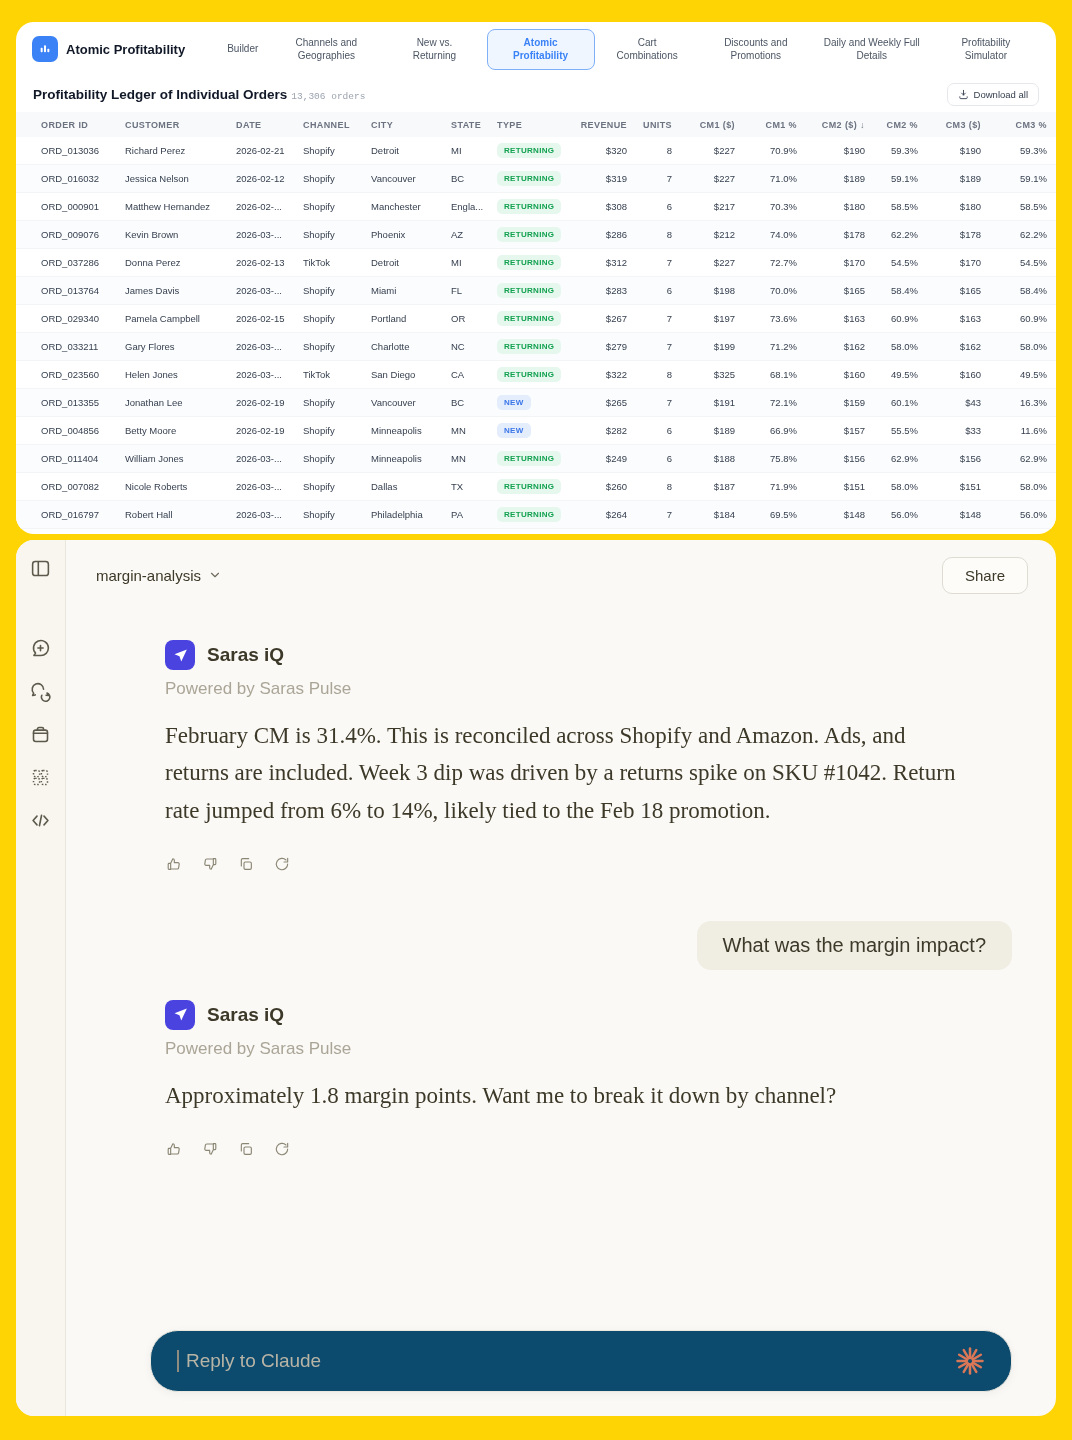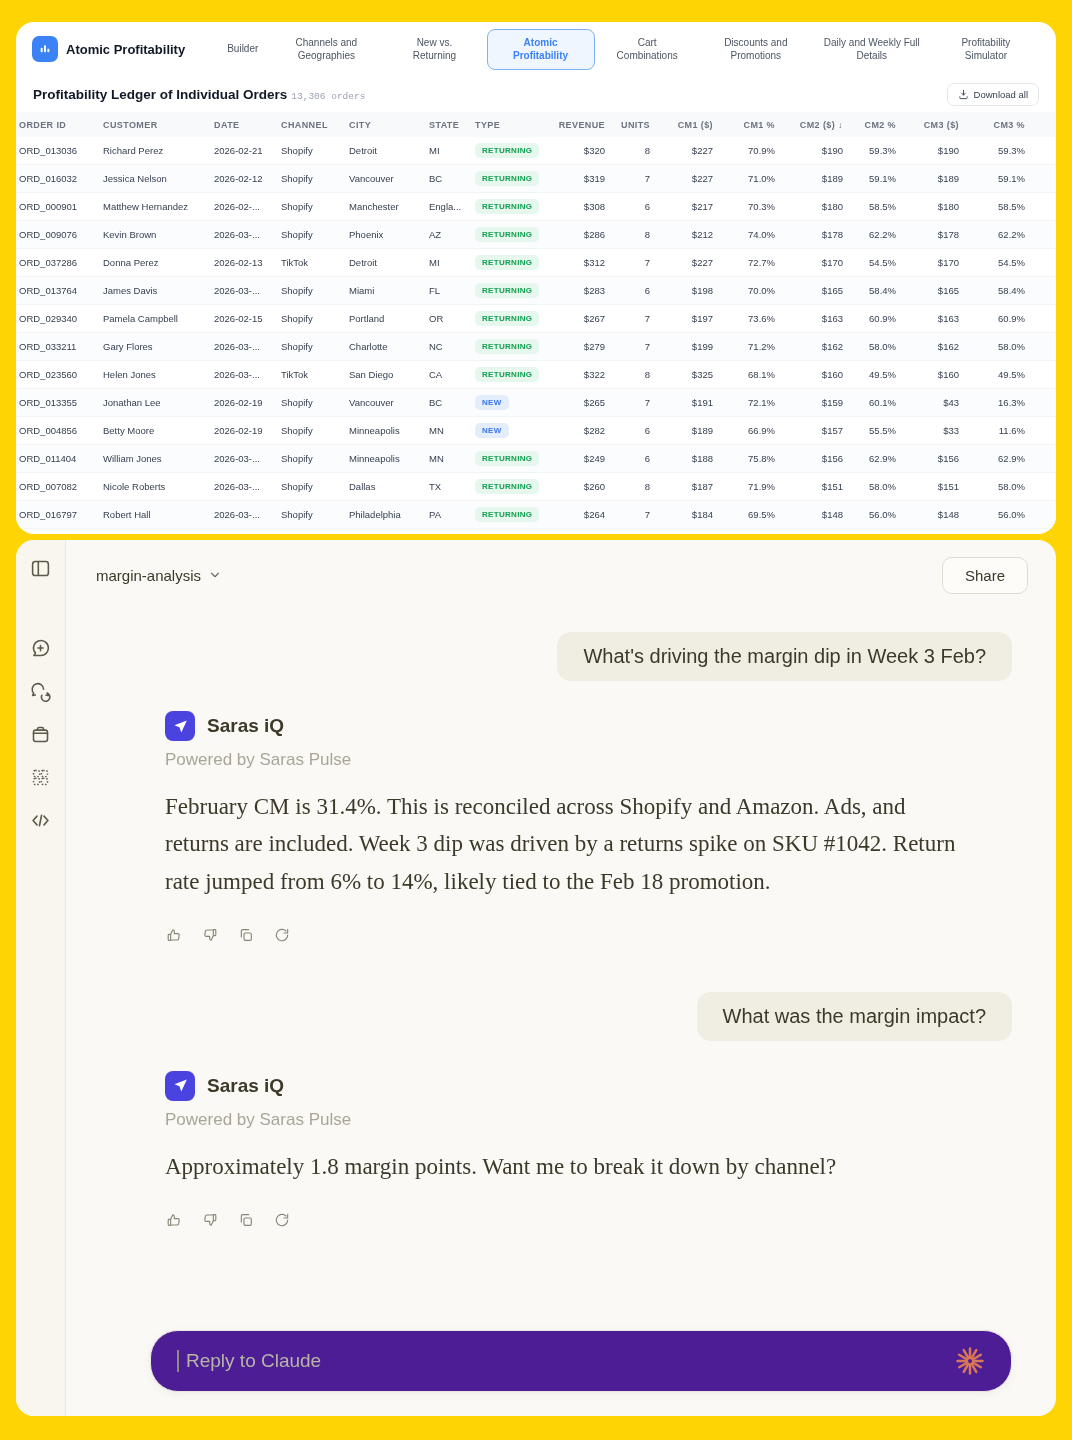--- a/index.html
+++ b/index.html
@@ -21,21 +21,21 @@
   .nav-items { flex:1; display:flex; align-items:center; justify-content:space-between; margin-left:34px; gap:4px; }
   .nav-item { font-family:inherit; border:none; background:none; cursor:pointer; font-size:10px; line-height:1.35; color:#4b5563; text-align:center; max-width:112px; padding:6px 8px; border-radius:8px; }
   .nav-item.active { color:var(--accent,#3B82F6); background:var(--accent-soft,#EFF6FF); border:1px solid #7fb0f7; font-weight:600; }
 
   .ledger-head { height:36px; display:flex; align-items:center; justify-content:space-between; padding:0 17px; }
   .lh-left { display:flex; align-items:baseline; gap:4px; }
   .ledger-title { font-size:13.5px; font-weight:700; color:#111827; }
   .ledger-count { font-size:9.5px; color:#9ca3af;font-family:Liberation Mono, monospace; }
   .download-btn { display:flex; align-items:center; gap:5px; font-family:inherit; font-size:9.5px; color:#374151; background:#fff; border:1px solid #e5e7eb; border-radius:7px; padding:5px 10px; cursor:pointer; }
 
-  .grid { display:grid; grid-template-columns:84px 111px 67px 68px 80px 46px 80px 50px 45px 63px 62px 68px 53px 63px 66px; align-items:center; padding:0 3px; }
+  .grid { display:grid; grid-template-columns:84px 111px 67px 68px 80px 46px 80px 50px 45px 63px 62px 68px 53px 63px 66px; align-items:center; padding:0 25px; }
   .thead { background:#f8f9fa; height:25px; }
   .th { font-size:9px; font-weight:600; letter-spacing:.4px; color:#6b7280; white-space:nowrap; }
   .sort { margin-left:3px; font-size:9px; color:#6b7280; }
   .trow { height:28px; border-bottom:1px solid #f3f4f6; }
   .trow:nth-child(even) { background:#fbfcfd; }
   .td { font-size:9.5px; color:#374151; white-space:nowrap; overflow:hidden; }
   .left { text-align:left; }
   .right { text-align:right; }
   .badge { display:inline-block; font-size:8px; font-weight:700; letter-spacing:.3px; padding:3px 7px; border-radius:5px; }
   .badge.returning { color:var(--returning-text,#12A150); background:var(--returning-bg,#E6F7EE); }
@@ -60,21 +60,21 @@
   .msg-assistant { margin-top:30px; padding-left:15px; }
   .a-head { display:flex; align-items:center; gap:12px; }
   .avatar { width:30px; height:30px; border-radius:8px; background:var(--avatar-bg,#4B43E0); display:flex; align-items:center; justify-content:center; }
   .a-name { font-size:19px; font-weight:600; color:var(--ink,#3D3929); }
   .a-powered { margin-top:9px; font-size:17px; color:#aaa597; }
   .a-body { margin-top:18px; font-family:"Liberation Serif", serif; font-size:23px; line-height:1.62; color:var(--ink,#3D3929); max-width:810px; }
   .a-actions { margin-top:26px; display:flex; gap:18px; }
   .a-actions button { background:none; border:none; cursor:pointer; color:#8a8674; width:18px; height:18px; display:flex; align-items:center; justify-content:center; }
 
   .reply-wrap { position:absolute; bottom:24px; left:84px; right:44px; }
-  .reply-box { background:#4c1d95; border:1px solid #ebe8df; border-radius:28px; height:62px; box-shadow:0 2px 10px rgba(0,0,0,.05); display:flex; align-items:center; padding:0 26px; cursor:text; }
+  .reply-box { background:#0c4a6e; border:1px solid #ebe8df; border-radius:28px; height:62px; box-shadow:0 2px 10px rgba(0,0,0,.05); display:flex; align-items:center; padding:0 26px; cursor:text; }
   .text-cursor { width:2px; height:22px; background:#8f8b7e; margin-right:7px; flex:0 0 auto; }
   .reply-placeholder { font-size:19px; color:#b8b4a6; }
   .starburst { margin-left:auto; color:var(--claude-coral,#D97757); display:flex; }
 </style>
 </head>
 <body>
 
 <section class="panel dashboard">
   <header class="topnav">
     <div class="brand">
@@ -431,23 +431,20 @@
         <span style="display:flex;">
           <svg width="14" height="14" viewBox="0 0 24 24" fill="none" stroke="currentColor" stroke-width="2" stroke-linecap="round" stroke-linejoin="round">
               <polyline points="6 9 12 15 18 9"></polyline>
             </svg>
         </span>
       </button>
       <button class="share-btn">Share</button>
     </header>
 
     <div class="chat-scroll">
-  <div class="msg-user">
-    <div class="bubble">What's driving the margin dip in Week 3 Feb?</div>
-  </div>
 
   <div class="msg-assistant">
     <div class="a-head">
       <span class="avatar">
         <svg width="17" height="17" viewBox="0 0 24 24">
                 <path d="M21 3.5 L3.5 10.2 l7 2.8 l2.6 7.3 z" fill="#ffffff"></path>
               </svg>
       </span>
       <span class="a-name">Saras iQ</span>
     </div>

